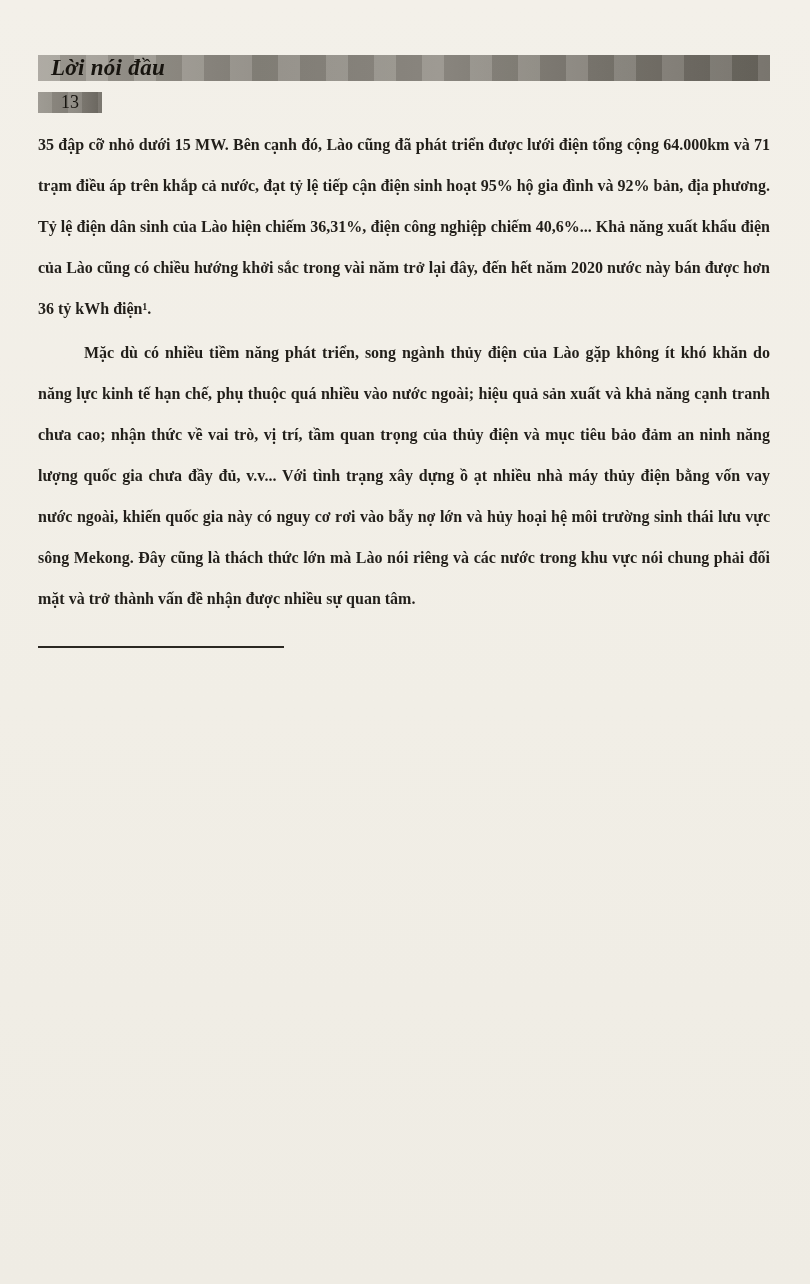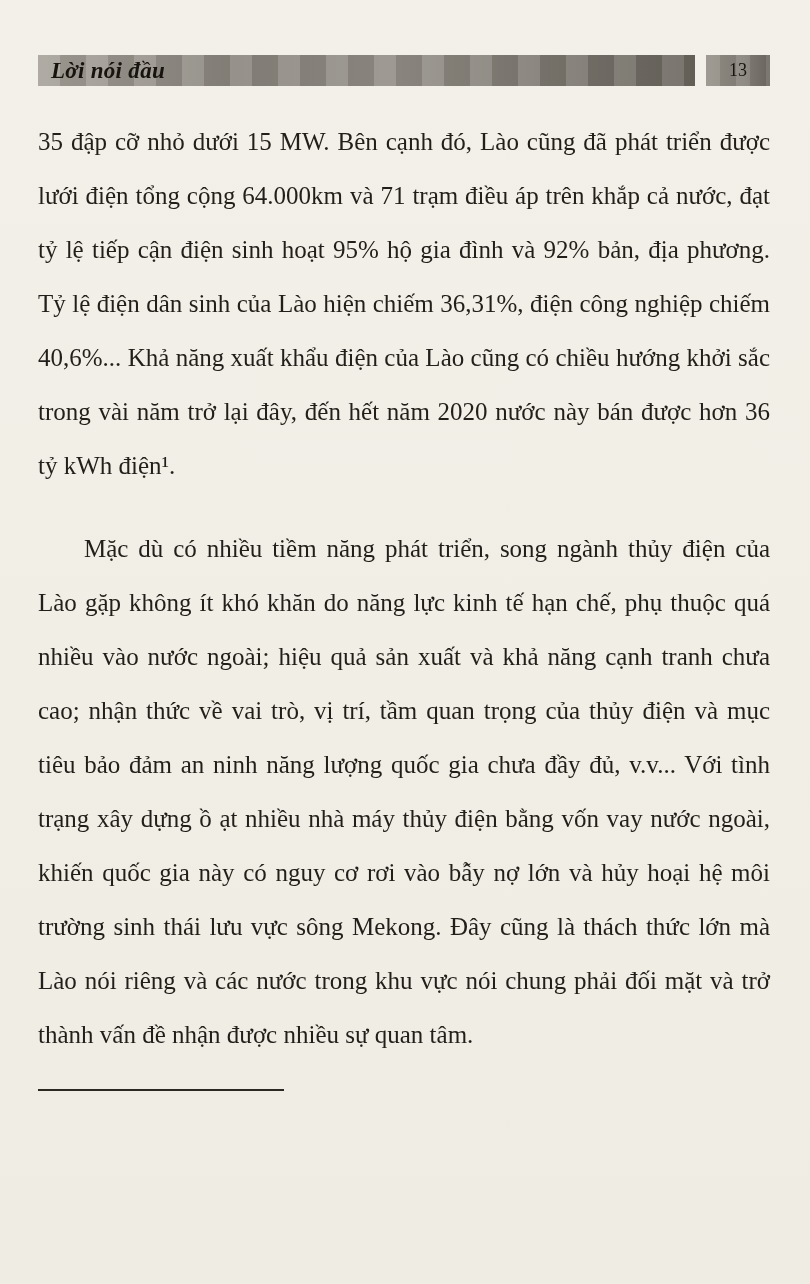--- a/index.html
+++ b/index.html
@@ -17,21 +17,22 @@
     padding: 55px 40px 0 38px;
     overflow: hidden;
     font-family: "Liberation Serif", "DejaVu Serif", serif;
     color: #211f1a;
   }
   
   .page-header {
     display: flex;
     align-items: stretch;
     gap: 11px;
-    height: 31px;
+    height: 40px;
+    flex-direction: column;
   }
   .running-title-bar {
     flex: 1;
     display: flex;
     align-items: center;
     padding-left: 13px;
     background:
       repeating-linear-gradient(90deg, rgba(255,255,255,0.10) 0 22px, rgba(0,0,0,0.07) 22px 48px),
       linear-gradient(90deg, #a6a29a 0%, #8a867e 30%, #938f87 55%, #7b776f 80%, #6a665e 100%);
   }
@@ -54,27 +55,28 @@
   .page-number {
     font-size: 18px;
     color: #17140f;
   }
   
   .body-text {
     margin-top: 29px;
   }
   .para {
     margin: 0;
-    font-size: 25px;
-    line-height: 54px;
+    font-size: 16px;
+    line-height: 41px;
     text-align: justify;
     color: #221f1a;
+    font-weight: bold;
   }
   .para + .para {
-    margin-top: 29px;
+    margin-top: 3px;
     text-indent: 46px;
   }
   
   .footnote-area {
     margin-top: 27px;
   }
   .footnote-rule {
     width: 246px;
     height: 2px;
     background: #2b2822;

